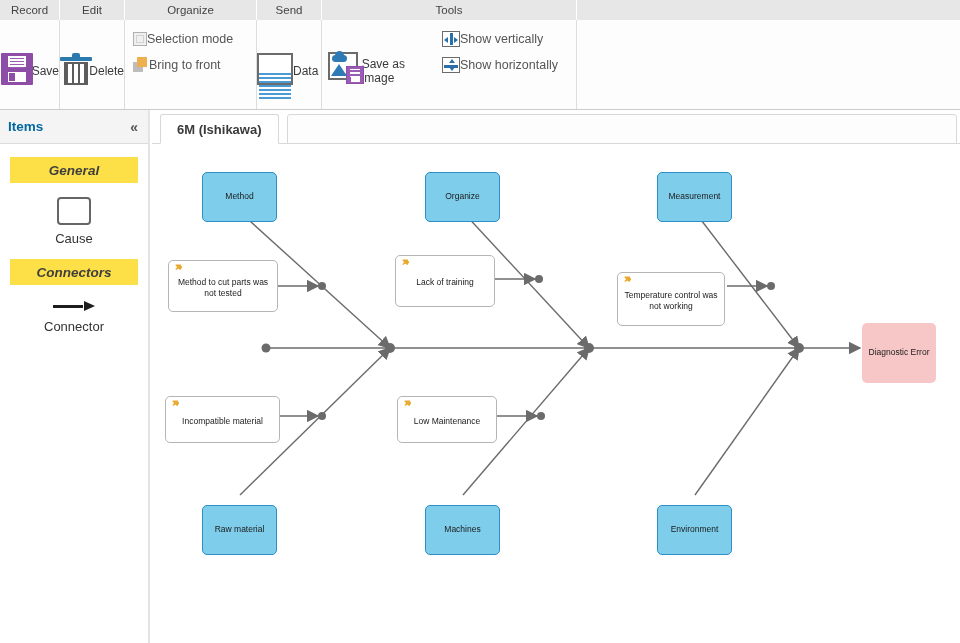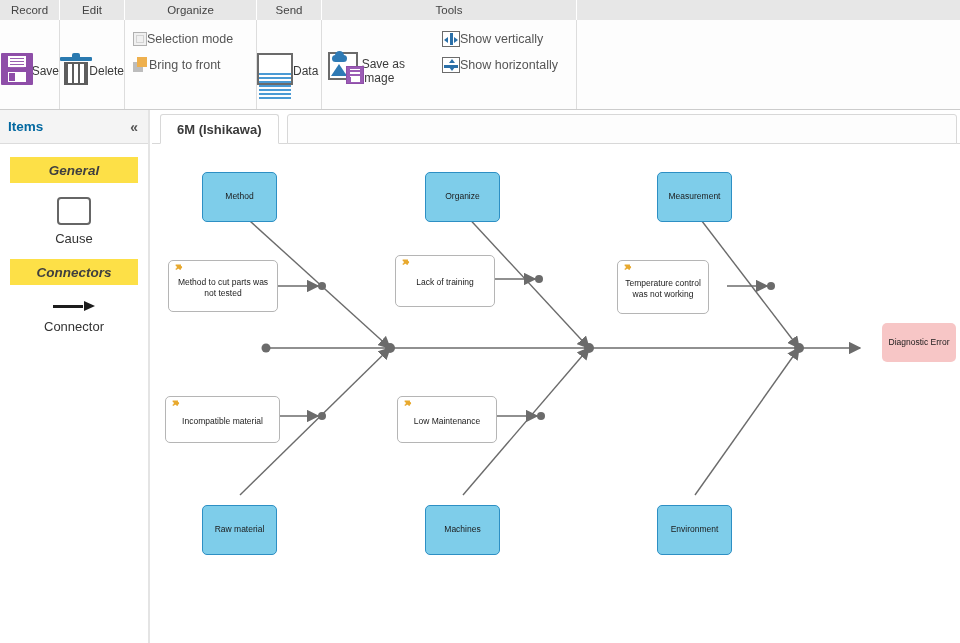--- a/index.html
+++ b/index.html
@@ -462,37 +462,37 @@
       <span>Method to cut parts was not tested</span>
     </div>
 
     <div class="node cause" style="left:243px; top:111px; width:100px; height:52px;">
       <svg class="puzzle" viewBox="0 0 12 12">
         <path d="M4.4 0.6h3.2v1.6a1.3 1.3 0 1 1 0 2.6v1.6H6a1.3 1.3 0 1 0-2.6 0H1.8V4.8a1.3 1.3 0 1 0 0-2.6V0.6z" fill="#e8a92e"></path>
       </svg>
       <span>Lack of training</span>
     </div>
 
-    <div class="node cause" style="left:465px; top:116px; width:92px; height:54px;">
+    <div class="node cause" style="left:465px; top:128px; width:108px; height:54px;">
       <svg class="puzzle" viewBox="0 0 12 12">
         <path d="M4.4 0.6h3.2v1.6a1.3 1.3 0 1 1 0 2.6v1.6H6a1.3 1.3 0 1 0-2.6 0H1.8V4.8a1.3 1.3 0 1 0 0-2.6V0.6z" fill="#e8a92e"></path>
       </svg>
       <span>Temperature control was not working</span>
     </div>
 
     <div class="node cause" style="left:13px;  top:252px; width:115px; height:47px;">
       <svg class="puzzle" viewBox="0 0 12 12">
         <path d="M4.4 0.6h3.2v1.6a1.3 1.3 0 1 1 0 2.6v1.6H6a1.3 1.3 0 1 0-2.6 0H1.8V4.8a1.3 1.3 0 1 0 0-2.6V0.6z" fill="#e8a92e"></path>
       </svg>
       <span>Incompatible material</span>
     </div>
 
     <div class="node cause" style="left:245px; top:252px; width:100px; height:47px;">
       <svg class="puzzle" viewBox="0 0 12 12">
         <path d="M4.4 0.6h3.2v1.6a1.3 1.3 0 1 1 0 2.6v1.6H6a1.3 1.3 0 1 0-2.6 0H1.8V4.8a1.3 1.3 0 1 0 0-2.6V0.6z" fill="#e8a92e"></path>
       </svg>
       <span>Low Maintenance</span>
     </div>
 
-    <div class="node effect" style="left:710px; top:179px; width:74px; height:39px;margin-left:20px;">Diagnostic Error</div>
+    <div class="node effect" style="left:710px; top:179px; width:74px; height:60px;">Diagnostic Error</div>
 
   </div>
 </div>
 
 </body></html>

